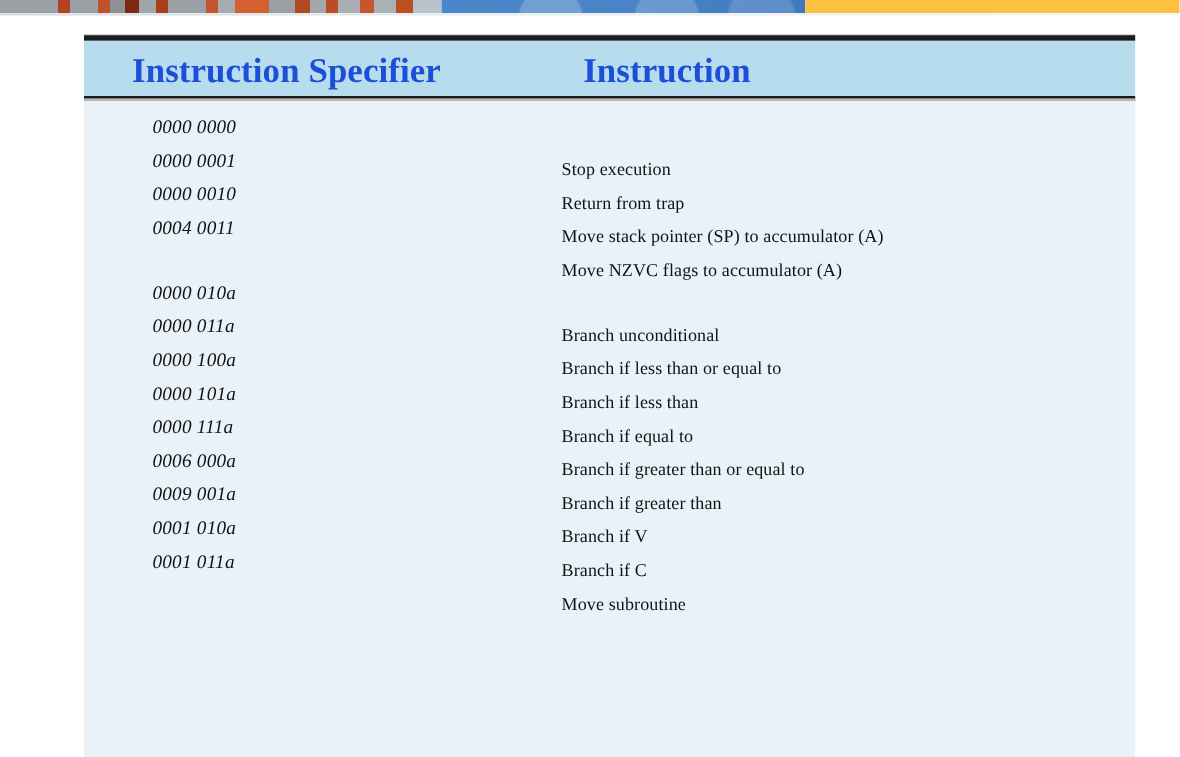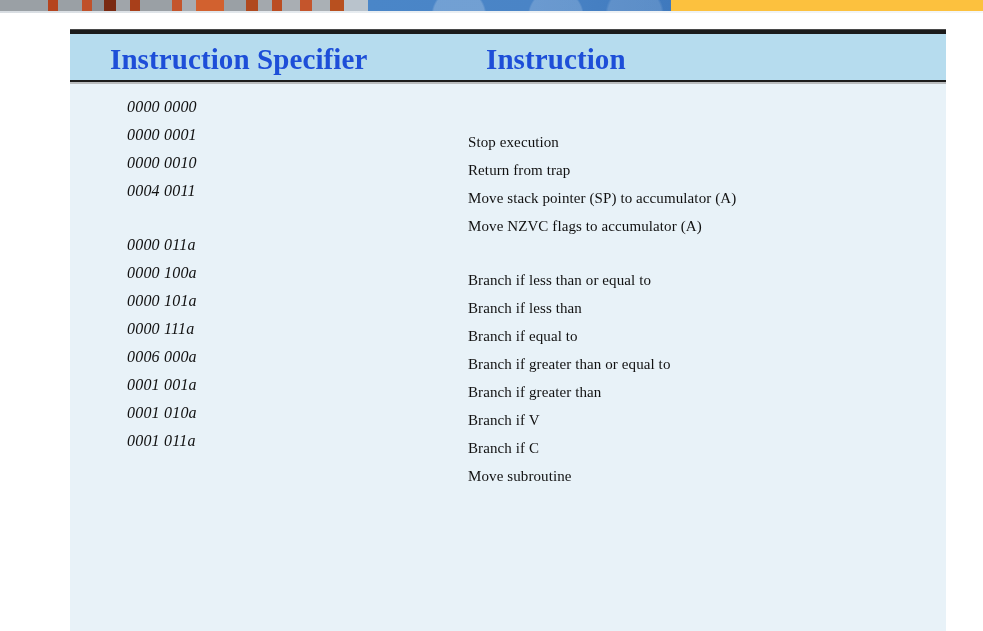--- a/index.html
+++ b/index.html
@@ -182,41 +182,45 @@
       <div class="cell-instr">Move stack pointer (SP) to accumulator (A)</div>
     </div>
     <div class="row">
       <div class="cell-spec">0004 0011</div>
       <div class="cell-instr">Move NZVC flags to accumulator (A)</div>
     </div>
 
     <div class="row spacer"></div>
 
     <div class="row">
+      <div class="cell-spec">0000 010a</div>
+      <div class="cell-instr">Branch unconditional</div>
+    </div>
+    <div class="row">
       <div class="cell-spec">0000 011a</div>
       <div class="cell-instr">Branch if less than or equal to</div>
     </div>
     <div class="row">
       <div class="cell-spec">0000 100a</div>
       <div class="cell-instr">Branch if less than</div>
     </div>
     <div class="row">
       <div class="cell-spec">0000 101a</div>
       <div class="cell-instr">Branch if equal to</div>
     </div>
     <div class="row">
       <div class="cell-spec">0000 111a</div>
       <div class="cell-instr">Branch if greater than or equal to</div>
     </div>
     <div class="row">
       <div class="cell-spec">0006 000a</div>
       <div class="cell-instr">Branch if greater than</div>
     </div>
     <div class="row">
-      <div class="cell-spec">0001 001a</div>
+      <div class="cell-spec">0009 001a</div>
       <div class="cell-instr">Branch if V</div>
     </div>
     <div class="row">
       <div class="cell-spec">0001 010a</div>
       <div class="cell-instr">Branch if C</div>
     </div>
     <div class="row">
       <div class="cell-spec">0001 011a</div>
       <div class="cell-instr">Move subroutine</div>
     </div>

